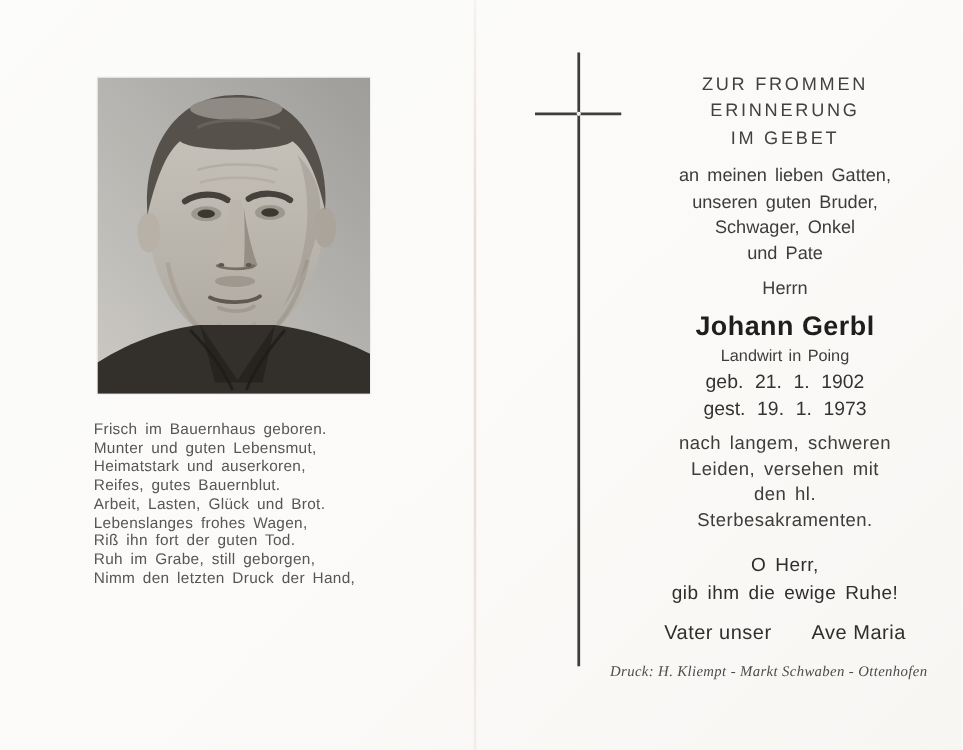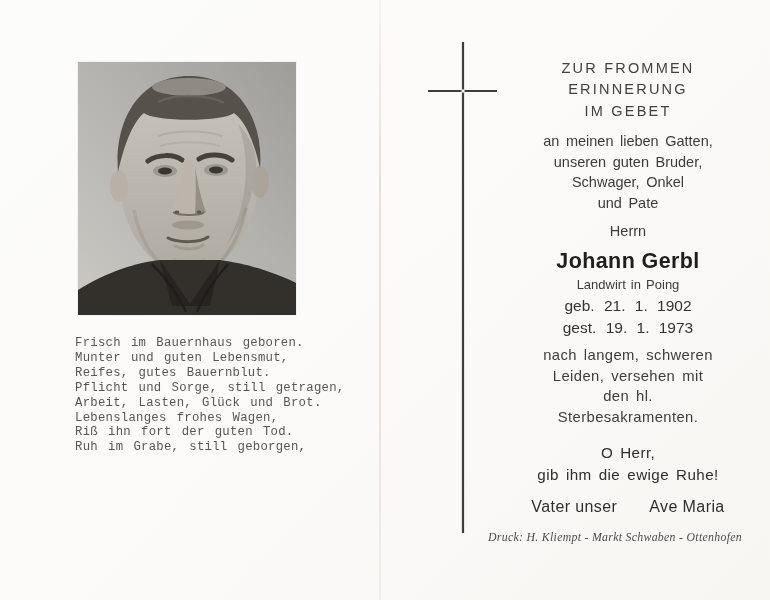--- a/index.html
+++ b/index.html
@@ -19,21 +19,21 @@
     background:linear-gradient(180deg,rgba(216,192,183,.15),rgba(216,192,183,.5) 30%,rgba(216,192,183,.45) 70%,rgba(216,192,183,.2));
   }
   
   .photo{
     position:absolute;left:78px;top:62px;width:218px;height:253px;
     box-shadow:0 0 0 1px rgba(0,0,0,0.04);
   }
   .poem{
     position:absolute;left:75px;top:336px;width:250px;
     font-size:12.3px;line-height:14.9px;color:#565656;
-    letter-spacing:0.25px;word-spacing:2.5px;white-space:nowrap;font-family:Liberation Mono, monospace;
+    letter-spacing:0.25px;word-spacing:2.5px;white-space:nowrap;
   }
   
   .cross-wrap{position:absolute;left:420px;top:38px;width:90px;height:500px;}
   .rblock{position:absolute;left:481px;width:294px;text-align:center;}
   .hdr{top:58px;font-size:14.5px;line-height:21.3px;letter-spacing:2.2px;color:#414141;}
   .ded{top:131px;font-size:14.5px;line-height:20.7px;word-spacing:2.5px;color:#3c3c3c;}
   .salutation{top:223px;font-size:14.5px;word-spacing:2px;}
   .name{top:249px;font-size:21.5px;font-weight:bold;letter-spacing:0.4px;color:#1e1e1e;}
   .occupation{top:277px;font-size:13px;color:#3c3c3c;word-spacing:1.5px;}
   .dates{top:295px;font-size:15.5px;line-height:21.5px;word-spacing:5px;color:#333;}
@@ -114,26 +114,27 @@
         <path d="M0,253 L0,228 C28,210 60,200 82,198 L142,198 C172,202 200,212 218,221 L218,253 Z" fill="#33302c"></path>
         <path d="M82,198 L112,242 L142,198 L132,244 L94,244 Z" fill="#272420"></path>
         <path d="M74,202 C88,216 100,232 108,250" stroke="#1e1c19" stroke-width="2.5" fill="none" opacity="0.8"></path>
         <path d="M150,202 C138,216 126,232 119,250" stroke="#1e1c19" stroke-width="2.5" fill="none" opacity="0.8"></path>
       </svg>
     </div>
 
     <div class="poem">
       <div>Frisch im Bauernhaus geboren.</div>
       <div>Munter und guten Lebensmut,</div>
+      <div>Heimatstark und auserkoren,</div>
       <div>Reifes, gutes Bauernblut.</div>
-      <div>Pflicht und Sorge, still getragen,</div>
       <div>Arbeit, Lasten, Glück und Brot.</div>
       <div>Lebenslanges frohes Wagen,</div>
       <div>Riß ihn fort der guten Tod.</div>
       <div>Ruh im Grabe, still geborgen,</div>
+      <div>Nimm den letzten Druck der Hand,</div>
     </div>
   </div>
 
   <div>
     <div class="cross-wrap">
       <svg viewBox="0 0 90 500" width="90" height="500" aria-hidden="true">
         <line x1="43" y1="4" x2="43" y2="495" stroke="#3d3d3d" stroke-width="2.2"></line>
         <line x1="8" y1="53" x2="77" y2="53" stroke="#3d3d3d" stroke-width="2.2"></line>
         <circle cx="43" cy="53" r="1.7" fill="#f4f3f0"></circle>
       </svg>

